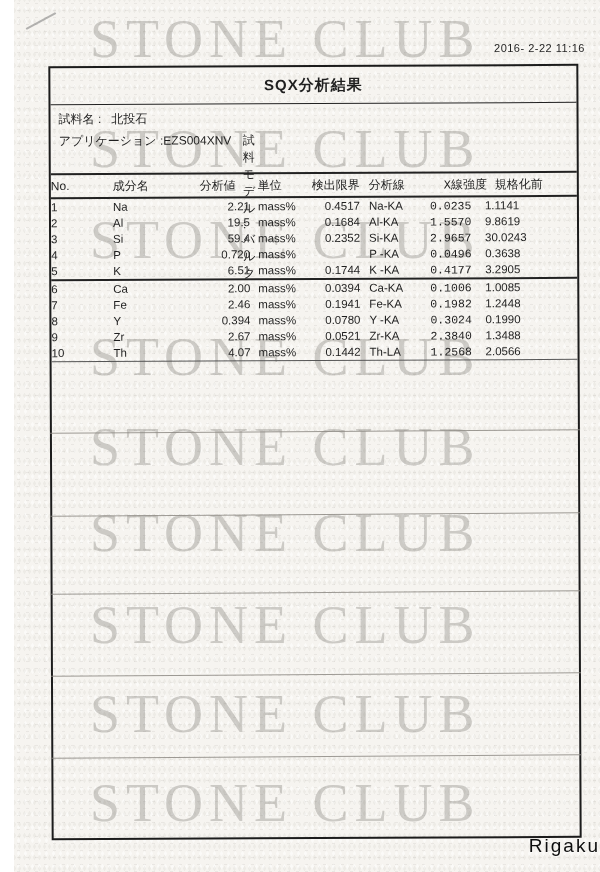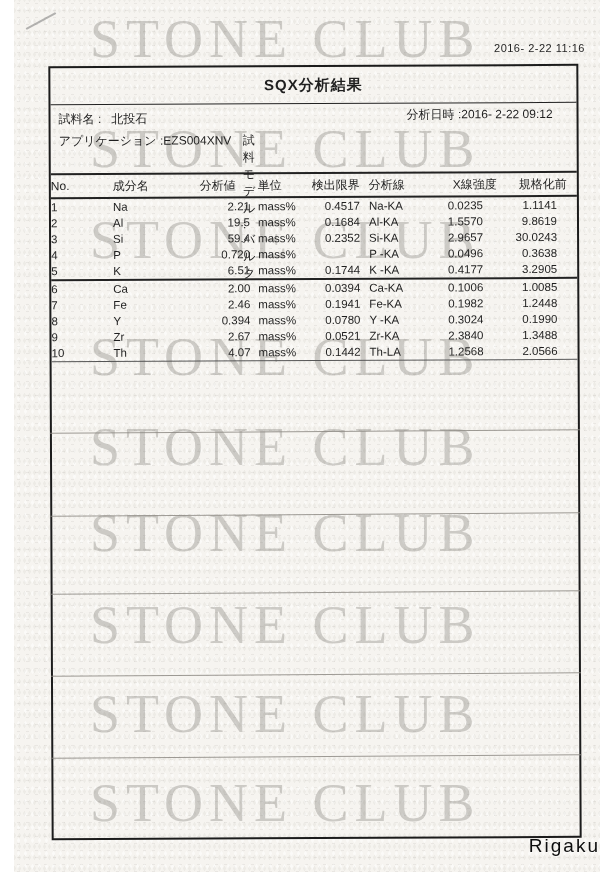--- a/index.html
+++ b/index.html
@@ -64,22 +64,22 @@
     align-items:center;
   }
   .hrow{height:22px;border-bottom:2px solid #222;font-size:12px;}
   .trow{height:16px;font-size:11.5px;}
   .c-no{padding-right:10px;}
   .c-comp{padding-left:26px;}
   .c-val{text-align:right;}
   .c-unit{padding-left:8px;}
   .c-lim{text-align:right;}
   .c-line{padding-left:9px;}
-  .c-int{text-align:right;padding-right:2px;}
-  .c-norm{text-align:right;padding-right:20px;}
+  .c-int{padding-right:2px;font-family:Liberation Mono, monospace;}
+  .c-norm{text-align:left;padding-right:20px;}
   .hrow .c-val{padding-right:14px;}
   .hrow .c-int{position:relative;left:14px;}
   .hrow .c-norm{position:relative;left:10px;}
   .rows{border-bottom:1px solid #555;}
   .trow.group-start{border-top:2px solid #222;}
   
   .empty{flex:1;position:relative;}
   .rule{
     position:absolute;left:-2px;right:-2px;height:1px;
     background:#8d8a84;opacity:0.85;transform:rotate(-0.12deg);
@@ -118,21 +118,20 @@
 
     <div class="info-row">
       <div class="info-line1">
         <span class="lbl">試料名 :</span><span class="gap10">北投石</span>
       </div>
       <div class="info-line2">
         <span class="lbl">アプリケーション :</span><span>EZS004XNV</span>
         <span class="info-model"><span class="lbl">試料モデル :</span><span>バルク</span></span>
       </div>
       <div class="info-right">
-        <div><span class="lbl">分析日時 :</span><span>2016- 2-22 09:12</span></div>
       </div>
     </div>
 
     <div class="hrow">
       <span class="c-no">No.</span>
       <span class="c-comp">成分名</span>
       <span class="c-val">分析値</span>
       <span class="c-unit">単位</span>
       <span class="c-lim">検出限界</span>
       <span class="c-line">分析線</span>

